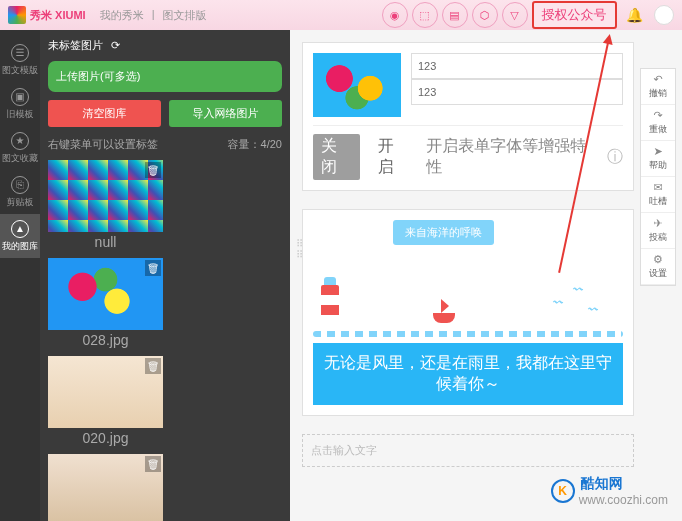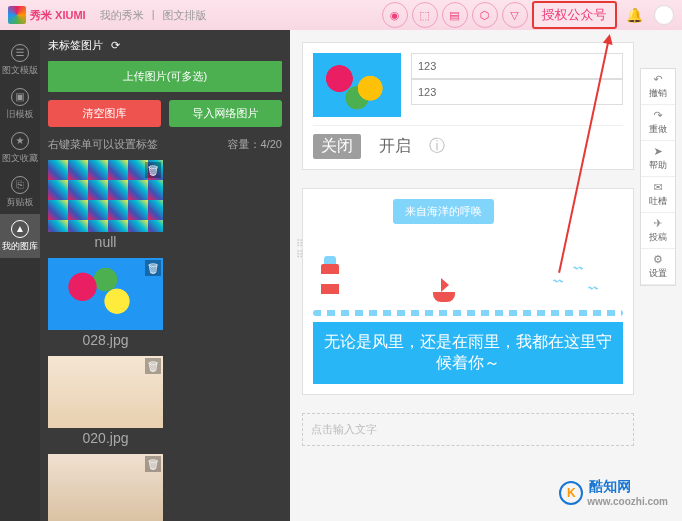--- a/index.html
+++ b/index.html
@@ -15,21 +15,21 @@
 .bell{color:#ccc;font-size:14px;margin:0 6px}
 .avatar-top{width:20px;height:20px;background:#fff;border-radius:50%;border:1px solid #ddd}
 .body{display:flex;height:491px}
 .rail{width:40px;background:#333;display:flex;flex-direction:column;align-items:center;padding-top:8px}
 .rail-item{width:40px;height:44px;display:flex;flex-direction:column;align-items:center;justify-content:center;color:#999;font-size:9px;cursor:pointer;gap:2px}
 .rail-item.active{background:#555;color:#fff}
 .rail-icon{width:18px;height:18px;border:1px solid currentColor;border-radius:50%;display:flex;align-items:center;justify-content:center;font-size:10px}
 .sidebar{width:250px;background:#3a3a3a;color:#ccc;padding:8px;font-size:11px;overflow-y:auto}
 .sb-head{display:flex;align-items:center;gap:8px;margin-bottom:8px;color:#fff}
 .refresh{cursor:pointer}
-.btn-green{background:#4caf50;color:#fff;text-align:center;padding:8px;border-radius:1px;margin-bottom:8px;cursor:pointer}
+.btn-green{background:#4caf50;color:#fff;padding:8px;border-radius:7px;margin-bottom:8px;cursor:pointer}
 .btn-row{display:flex;gap:8px;margin-bottom:10px}
 .btn-sm{flex:1;padding:6px;text-align:center;border-radius:3px;cursor:pointer;color:#fff}
 .btn-green2{background:#4caf50}
 .btn-red{background:#ef5350}
 .sb-info{display:flex;justify-content:space-between;margin-bottom:8px;color:#aaa}
 .thumbs{display:flex;flex-wrap:wrap;gap:6px}
 .thumb{width:115px;position:relative}
 .thumb-img{width:115px;height:72px;background:#666;position:relative;overflow:hidden}
 .thumb-del{position:absolute;top:2px;right:2px;width:16px;height:16px;background:rgba(0,0,0,0.3);color:#fff;display:flex;align-items:center;justify-content:center;font-size:10px;cursor:pointer}
 .thumb-cap{text-align:center;font-size:14px;color:#aaa;padding:2px}
@@ -60,21 +60,21 @@
 .caption-bar{background:#29b6f6;color:#fff;font-size:16px;padding:10px 10px;text-align:center}
 .text-input{border:1px dashed #ccc;padding:8px;font-size:11px;color:#bbb;margin-top:10px}
 .dots{position:absolute;left:296px;top:238px;display:flex;flex-direction:column;gap:2px;color:#ccc;font-size:10px}
 .right-tools{position:absolute;right:6px;top:68px;width:36px;background:#fff;border:1px solid #ddd;display:flex;flex-direction:column}
 .tool{height:36px;border-bottom:1px solid #eee;display:flex;flex-direction:column;align-items:center;justify-content:center;font-size:9px;color:#666;cursor:pointer;gap:1px}
 .tool-icon{font-size:11px;color:#888}
 .arrow{position:absolute;right:72px;top:38px;width:2px;height:240px;background:#e53935;transform:rotate(12deg);transform-origin:top}
 .arrow::before{content:"";position:absolute;top:-4px;left:-4px;border-left:5px solid transparent;border-right:5px solid transparent;border-bottom:10px solid #e53935}
 .watermark{position:absolute;right:14px;bottom:14px;display:flex;align-items:center;gap:6px;font-size:14px;color:#1976d2;font-weight:bold}
 .wm-logo{width:24px;height:24px;border:2px solid #1976d2;border-radius:50%;display:flex;align-items:center;justify-content:center;color:#ff9800;font-size:12px;font-weight:bold}
-.wm-url{font-size:10px;color:#999;font-weight:bold;margin-left:-2px}
+.wm-url{font-size:12px;color:#999;font-weight:normal;margin-left:-2px}
 </style>
 </head>
 <body>
 
 <div class="header">
   <div class="logo"></div>
   <span class="brand">秀米 XIUMI</span>
   <div class="breadcrumb">
     <span>我的秀米</span>
     <span>|</span>
@@ -163,20 +163,21 @@
       <div class="c1-top">
         <div class="preview"></div>
         <div class="inputs">
           <input class="inp" value="123" style="">
           <input class="inp" value="123" style="">
         </div>
       </div>
       <div class="c1-bot">
         <span class="tag-off">关闭</span>
         <span class="tag-on">开启</span>
+        <span>开启表单字体等增强特性</span>
         <span class="help-icon">ⓘ</span>
       </div>
     </div>
 
     <div class="card">
       <div class="bubble">来自海洋的呼唤</div>
       <div class="scene">
         <div class="lighthouse"></div>
         <div class="boat"></div>
         <span class="bird b1">〰</span>

